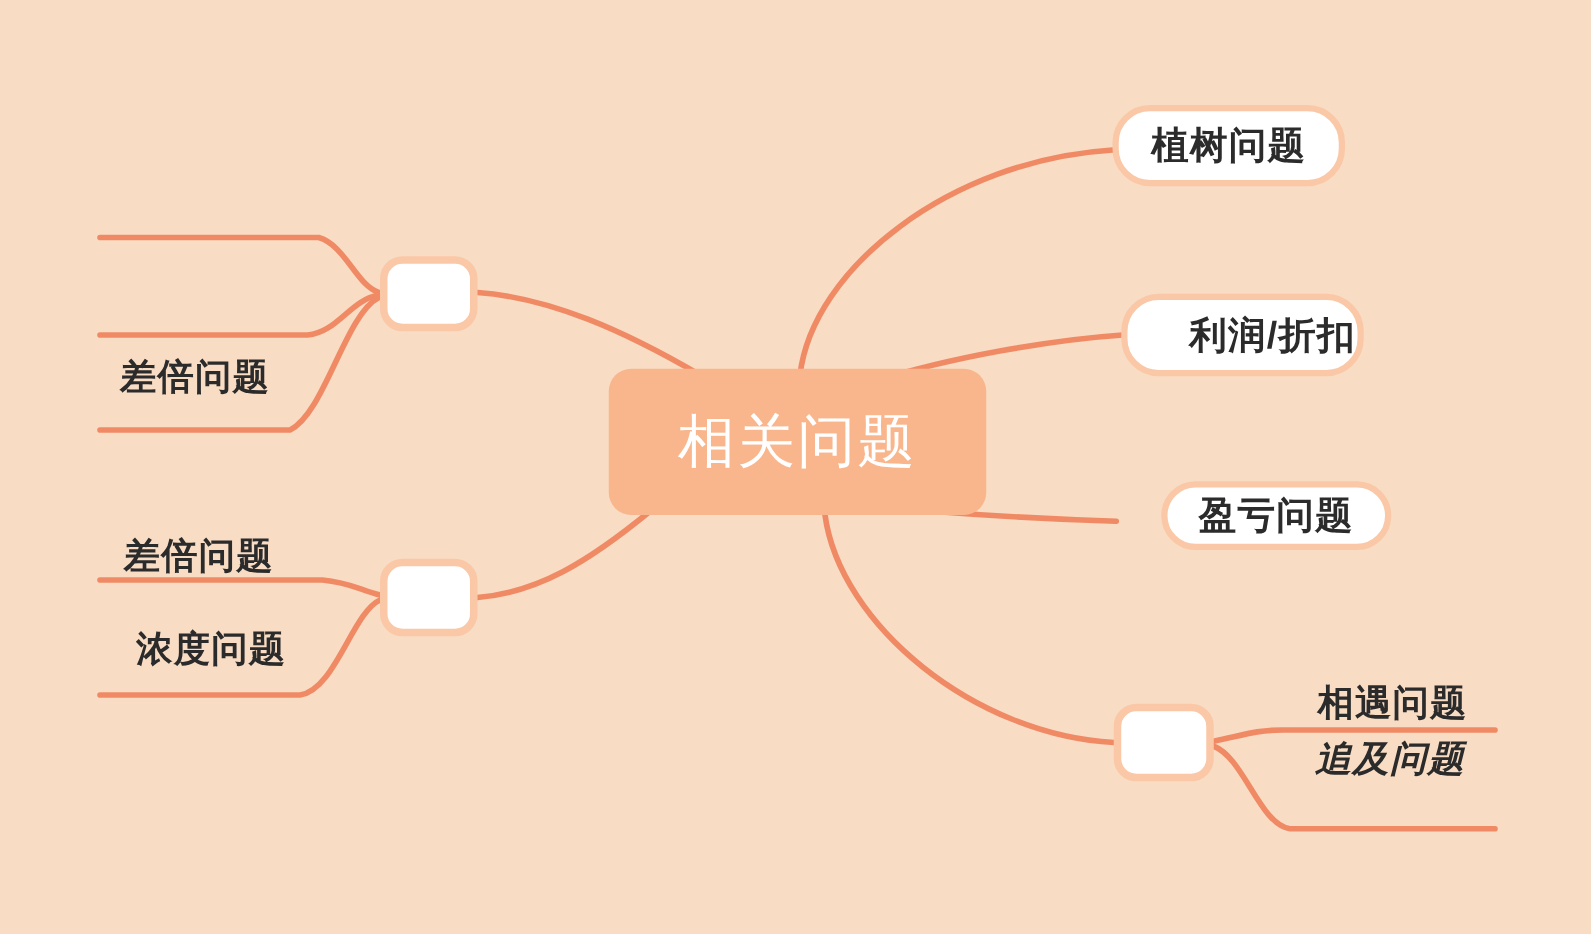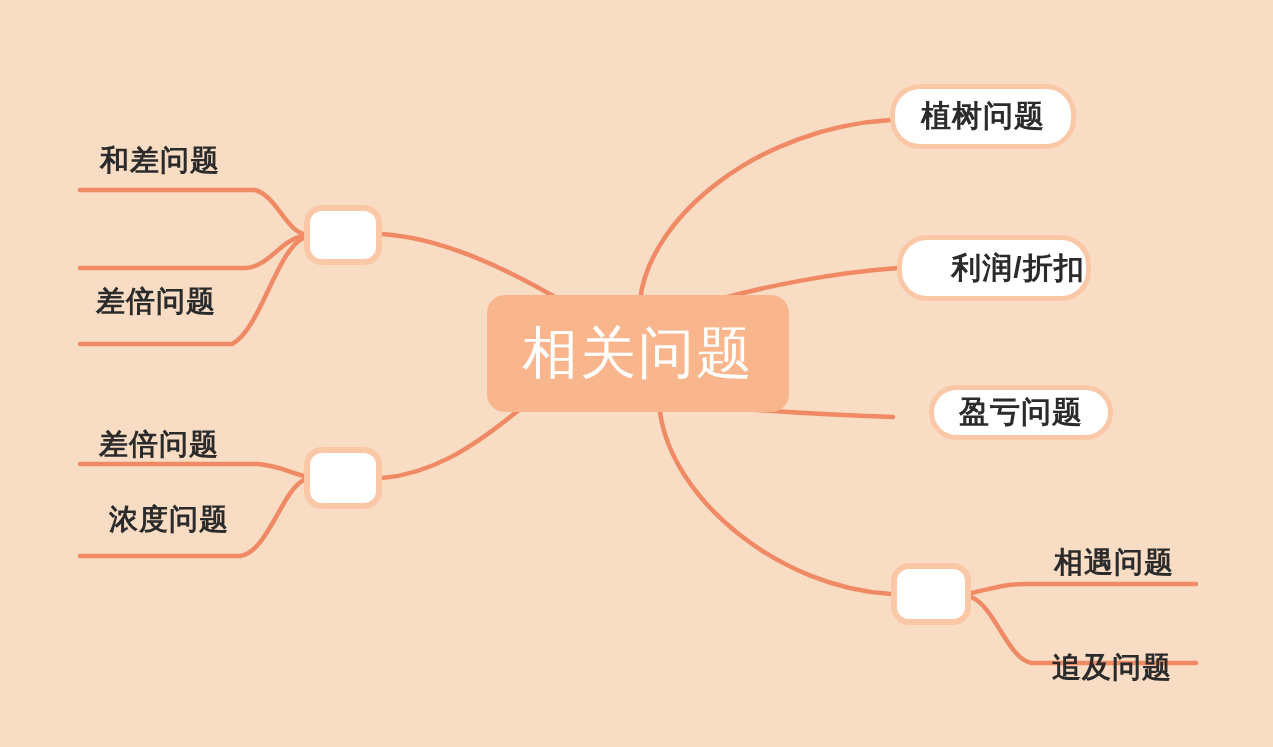--- a/index.html
+++ b/index.html
@@ -29,21 +29,21 @@
     position: absolute;
     box-sizing: border-box;
     display: flex;
     align-items: center;
     justify-content: center;
   }
   .center-node {
     background: #F9B68C;
     border-radius: 18px;
     color: #FFFFFF;
-    font-size: 56px;
+    font-size: 46px;
     font-weight: 400;
     letter-spacing: 2px;
     left: 487px;
     top: 295px;
     width: 302px;
     height: 117px;
     z-index: 4;
   }
   .branch-node {
     background: #FFFFFF;
@@ -124,38 +124,35 @@
   </div>
 
   <div class="node leaf-box" style="left:897px; top:235px; width:194px; height:66px;padding-left:48px;">
     <span>利润/折扣</span>
   </div>
 
   <div class="node leaf-box" style="left:929px; top:385px; width:184px; height:55px;">
     <span>盈亏问题</span>
   </div>
 
-  <div class="leaf-text" style="left:100px; top:141px;">
-    <span>和差问题</span>
-  </div>
 
 
   <div class="leaf-text" style="left:96px; top:282px;">
     <span>差倍问题</span>
   </div>
 
   <div class="leaf-text" style="left:99px; top:425px;">
     <span>差倍问题</span>
   </div>
 
   <div class="leaf-text" style="left:109px; top:500px;">
     <span>浓度问题</span>
   </div>
 
   <div class="leaf-text" style="left:1054px; top:543px;text-align:right;">
     <span>相遇问题</span>
   </div>
 
-  <div class="leaf-text" style="left:1052px; top:648px;">
+  <div class="leaf-text" style="left:1052px; top:588px;font-style:italic;">
     <span>追及问题</span>
   </div>
 
 </div>
 
 </body></html>

